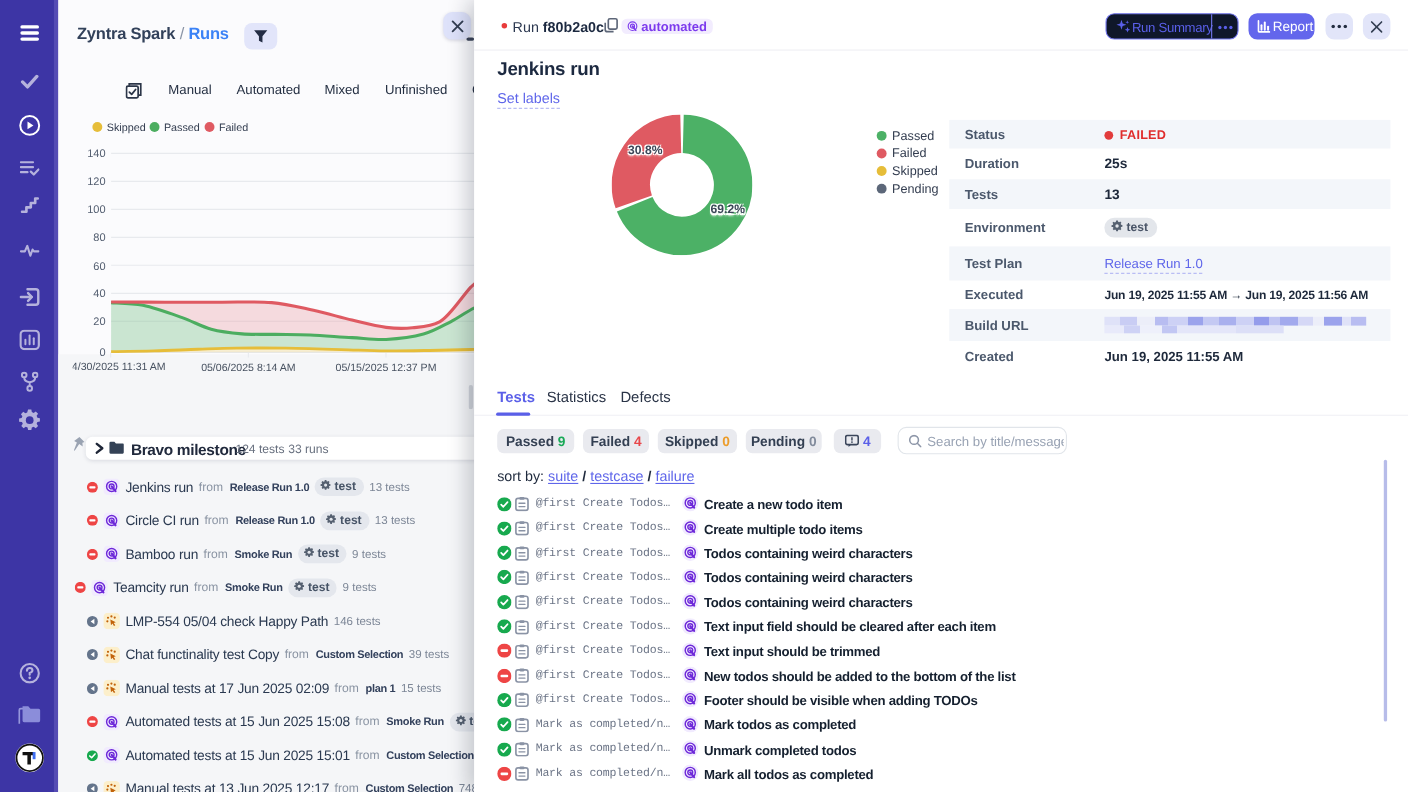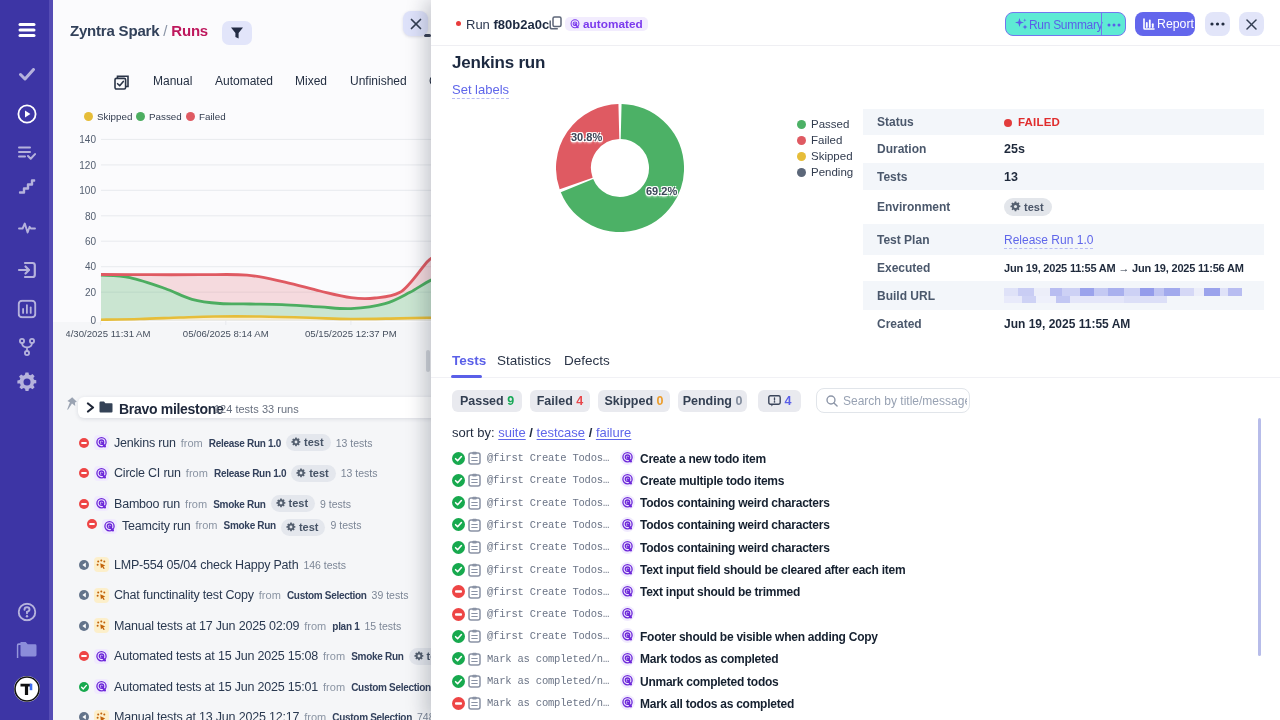--- a/index.html
+++ b/index.html
@@ -8,21 +8,21 @@
 #app { position:absolute; inset:0; width:1280px; height:720px; }
 
 #sb { position:absolute; left:0; top:0; width:53px; height:720px; background:#3d35a5; }
 #sb .edge { position:absolute; right:0; top:0; width:4px; height:720px; background:#554cb4; }
 .sic { position:absolute; left:50%; transform:translate(-50%,-50%); }
 
 #left { position:absolute; left:53px; top:0; width:378px; height:720px; background:#fbfbfd; overflow:hidden; }
 #left .lower { position:absolute; left:0; top:322px; width:378px; height:398px; background:#f5f6f8; }
 #ltitle { position:absolute; left:17px; top:22px; font-size:15px; font-weight:700; letter-spacing:-0.2px; color:#32415a; }
 #ltitle .sl { color:#8a94a6; font-weight:400; padding:0 4px; }
-#ltitle .r { color:#be185d; }
+#ltitle .r { color:#3b82f6; }
 #fbtn { position:absolute; left:169px; top:21px; width:30px; height:24px; background:#e2e5fa; border-radius:7px; }
 #srch { position:absolute; left:210px; top:20px; width:200px; height:25px; background:#fff; border:1px solid #e1e5ea; border-radius:8px; }
 #srch span { position:absolute; left:25px; top:6px; font-size:12px; color:#98a2b3; white-space:nowrap; }
 #xbtn { position:absolute; left:350px; top:11px; width:25px; height:25px; background:#dee2fa; border-radius:8px; z-index:3; box-shadow:0 1px 3px rgba(40,40,90,.15);}
 #dash { position:absolute; left:371px; top:34px; width:7px; height:3px; background:#3c4458; border-radius:2px; }
 #ltabs { position:absolute; left:0; top:70px; width:378px; height:26px; font-size:12px; color:#242f42; font-weight:500;margin-left:44px; }
 #ltabs span { position:absolute; top:4px; }
 .leg { position:absolute; top:111px; font-size:9.8px; color:#323c4f; }
 .leg i { display:inline-block; width:9px; height:9px; border-radius:50%; margin-right:4px; vertical-align:-1px; }
 
@@ -30,21 +30,21 @@
 .run { position:absolute; left:0; width:378px; height:30px; }
 .run .t { font-size:12.5px; color:#2a3950; letter-spacing:-0.2px; }
 .run .fr { font-size:11px; color:#8a94a3; }
 .run .frb { font-size:10px; color:#33415c; font-weight:700; letter-spacing:-0.3px; }
 .run .cnt { font-size:10.5px; color:#7c8696; }
 .pill { display:inline-block; background:#e4e7ed; border-radius:9px; height:17px; line-height:17px; padding:0 7px 0 5px; font-size:11px; color:#475467; font-weight:700; }
 
 #panel { position:absolute; left:431px; top:0; width:849px; height:720px; background:#fff; box-shadow:-6px 0 18px rgba(15,23,42,.22); z-index:5; }
 #phead { position:absolute; left:0; top:0; width:849px; height:46px; border-bottom:1px solid #efeff3; }
 .btn { position:absolute; top:12px; height:24px; border-radius:8px; }
-#runsum { left:574px; width:121px; border:1px solid #7377ee; background:#5eead4; }
+#runsum { left:574px; width:121px; border:1px solid #7377ee; background:#0f172a; }
 #repbtn { left:704px; width:60px; background:#6366ec; }
 #dotbtn { left:774px; width:25px; background:#e2e5f9; }
 #clsbtn { left:808px; width:25px; background:#e2e5f9; }
 #ptitle { position:absolute; left:21px; top:53px; font-size:17px; font-weight:700; letter-spacing:-0.2px; color:#1c2940; }
 #setlab { position:absolute; left:21px; top:82px; font-size:13px; color:#5f66ea; border-bottom:1px dashed #b9bdf4; padding-bottom:1px; }
 
 .dleg { position:absolute; left:366px; font-size:11.5px; color:#323c4f; }
 .dleg i { display:inline-block; width:9px; height:9px; border-radius:50%; margin-right:5px; vertical-align:-1px; }
 
 .drow { position:absolute; left:432px; width:401px; }
@@ -288,21 +288,21 @@
             <path d="M7.5 7.2 L11 11.5" stroke="#6d28d9" stroke-width="2" stroke-linecap="round"></path>
           </svg>
           <span class="t" style="white-space:nowrap">Bamboo run</span>
           <span class="fr" style="white-space:nowrap">from&nbsp; <span class="frb">Smoke Run</span></span>
           <span class="pill" style="flex:none"><svg width="10" height="10" viewBox="0 0 24 24" style="vertical-align:-1px;margin-right:3px">
               <path fill="#556070" d="M10.3 1h3.4l.5 2.6 1.9.8 2.2-1.5 2.4 2.4-1.5 2.2.8 1.9 2.6.5v3.4l-2.6.5-.8 1.9 1.5 2.2-2.4 2.4-2.2-1.5-1.9.8-.5 2.6h-3.4l-.5-2.6-1.9-.8-2.2 1.5-2.4-2.4 1.5-2.2-.8-1.9L1 13.7v-3.4l2.6-.5.8-1.9L2.9 5.7l2.4-2.4 2.2 1.5 1.9-.8z"></path>
               <circle cx="12" cy="12" r="3.4" fill="#e4e7ed"></circle>
             </svg>test</span>
           <span class="cnt" style="white-space:nowrap">9 tests</span>
         </div>
-      <div class="run" style="top:519.0px;left:34px;display:flex;gap:5px">
+      <div class="run" style="top:519.0px;left:15px;display:flex;align-items:center;gap:5px">
           <svg width="10" height="10" viewBox="0 0 10 10" style="flex:none">
             <circle cx="5" cy="5" r="5" fill="#ee4545"></circle>
             <rect x="2.2" y="4" width="5.6" height="2" rx="0.8" fill="#fff"></rect>
           </svg>
           <svg width="15" height="15" viewBox="0 0 15 15" style="flex:none">
             <rect width="15" height="15" rx="4" fill="#f1ebfe"></rect>
             <g stroke="#6d28d9" fill="none" stroke-width="1.3">
               <circle cx="7.5" cy="7.2" r="4.6"></circle>
               <circle cx="7.5" cy="7.2" r="2.2"></circle>
             </g>
@@ -752,20 +752,21 @@
           </svg>
           <span class="mono">@first Create Todos…</span>
           <svg style="position:absolute;left:189px;top:1px" width="15" height="15" viewBox="0 0 15 15">
             <rect width="15" height="15" rx="7.5" fill="#f1ebfe"></rect>
             <g stroke="#6d28d9" fill="none" stroke-width="1.3">
               <circle cx="7.5" cy="7.2" r="4.6"></circle>
               <circle cx="7.5" cy="7.2" r="2.2"></circle>
             </g>
             <path d="M7.5 7.2 L11 11.5" stroke="#6d28d9" stroke-width="2" stroke-linecap="round"></path>
           </svg>
+          <span class="tt">New todos should be added to the bottom of the list</span>
         </div>
     <div class="trow" style="top:627.4px">
           <svg style="position:absolute;left:21px;top:2.5px" width="13" height="13" viewBox="0 0 13 13">
             <circle cx="6.5" cy="6.5" r="6.5" fill="#17a94e"></circle>
             <path d="M3.6 6.7 L5.6 8.7 L9.4 4.5" stroke="#fff" stroke-width="1.6" fill="none" stroke-linecap="round" stroke-linejoin="round"></path>
           </svg>
           <svg style="position:absolute;left:37px;top:2px" width="13" height="14" viewBox="0 0 13 14">
             <rect x="1" y="2" width="11" height="11" rx="2" stroke="#8a93a5" stroke-width="1.5" fill="none"></rect>
             <rect x="4.2" y="0.8" width="4.6" height="2.6" rx="1" fill="#8a93a5"></rect>
             <g stroke="#8a93a5" stroke-width="1.2" stroke-linecap="round">
@@ -775,21 +776,21 @@
           </svg>
           <span class="mono">@first Create Todos…</span>
           <svg style="position:absolute;left:189px;top:1px" width="15" height="15" viewBox="0 0 15 15">
             <rect width="15" height="15" rx="7.5" fill="#f1ebfe"></rect>
             <g stroke="#6d28d9" fill="none" stroke-width="1.3">
               <circle cx="7.5" cy="7.2" r="4.6"></circle>
               <circle cx="7.5" cy="7.2" r="2.2"></circle>
             </g>
             <path d="M7.5 7.2 L11 11.5" stroke="#6d28d9" stroke-width="2" stroke-linecap="round"></path>
           </svg>
-          <span class="tt">Footer should be visible when adding Copy</span>
+          <span class="tt">Footer should be visible when adding TODOs</span>
         </div>
     <div class="trow" style="top:649.7px">
           <svg style="position:absolute;left:21px;top:2.5px" width="13" height="13" viewBox="0 0 13 13">
             <circle cx="6.5" cy="6.5" r="6.5" fill="#17a94e"></circle>
             <path d="M3.6 6.7 L5.6 8.7 L9.4 4.5" stroke="#fff" stroke-width="1.6" fill="none" stroke-linecap="round" stroke-linejoin="round"></path>
           </svg>
           <svg style="position:absolute;left:37px;top:2px" width="13" height="14" viewBox="0 0 13 14">
             <rect x="1" y="2" width="11" height="11" rx="2" stroke="#8a93a5" stroke-width="1.5" fill="none"></rect>
             <rect x="4.2" y="0.8" width="4.6" height="2.6" rx="1" fill="#8a93a5"></rect>
             <g stroke="#8a93a5" stroke-width="1.2" stroke-linecap="round">

